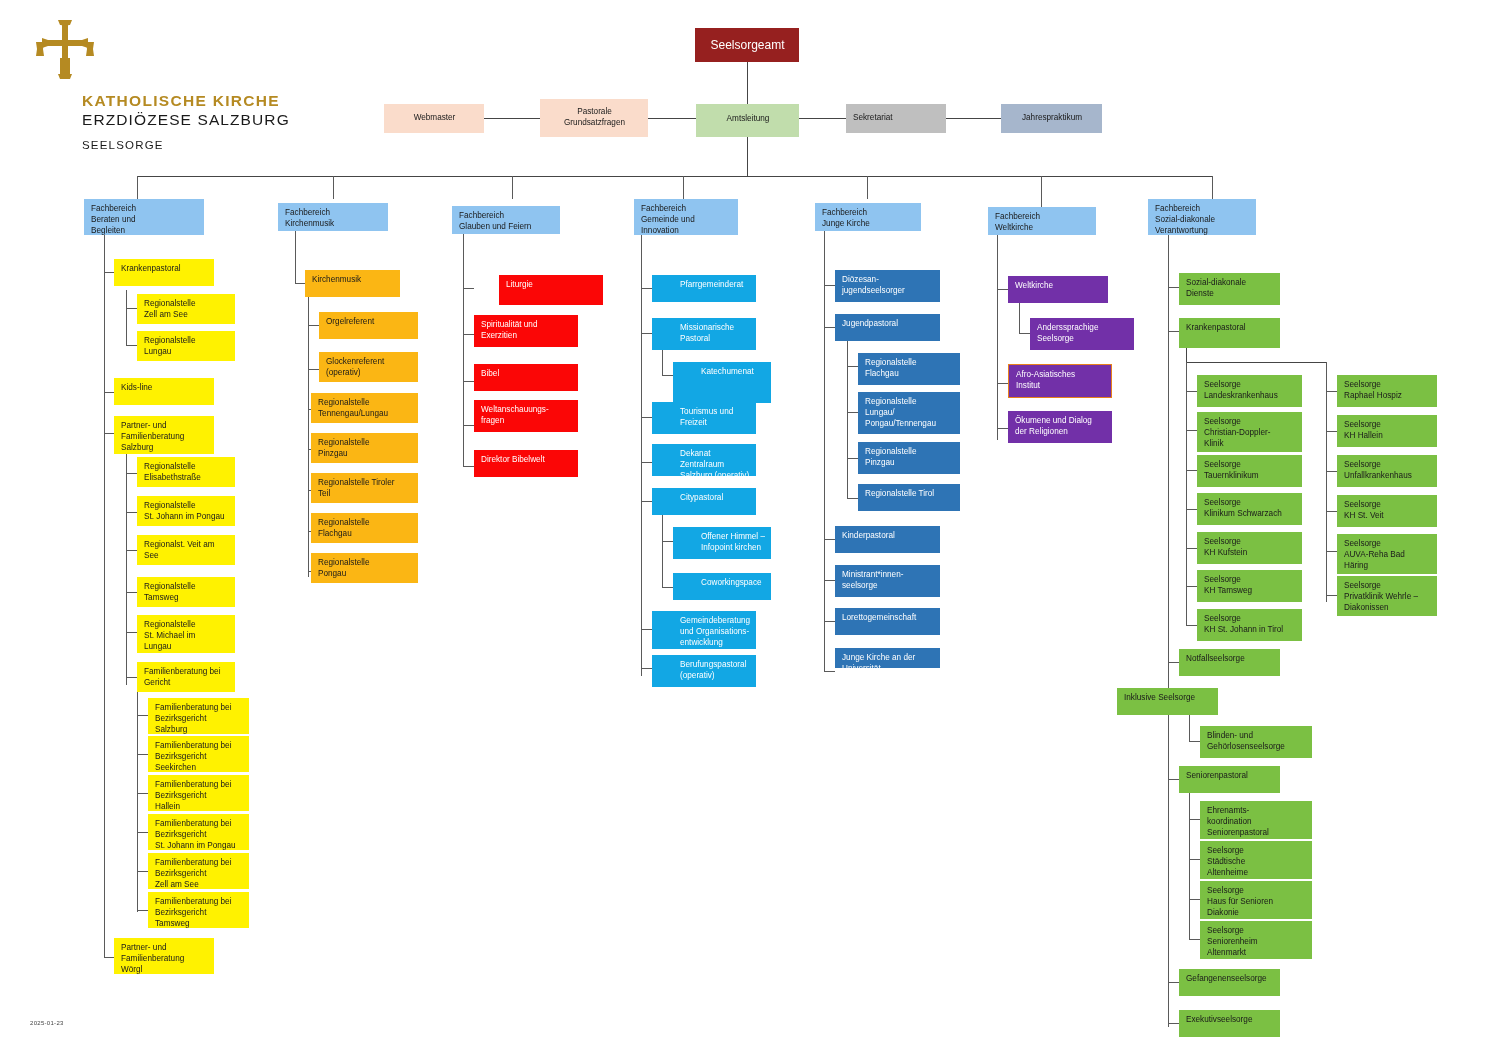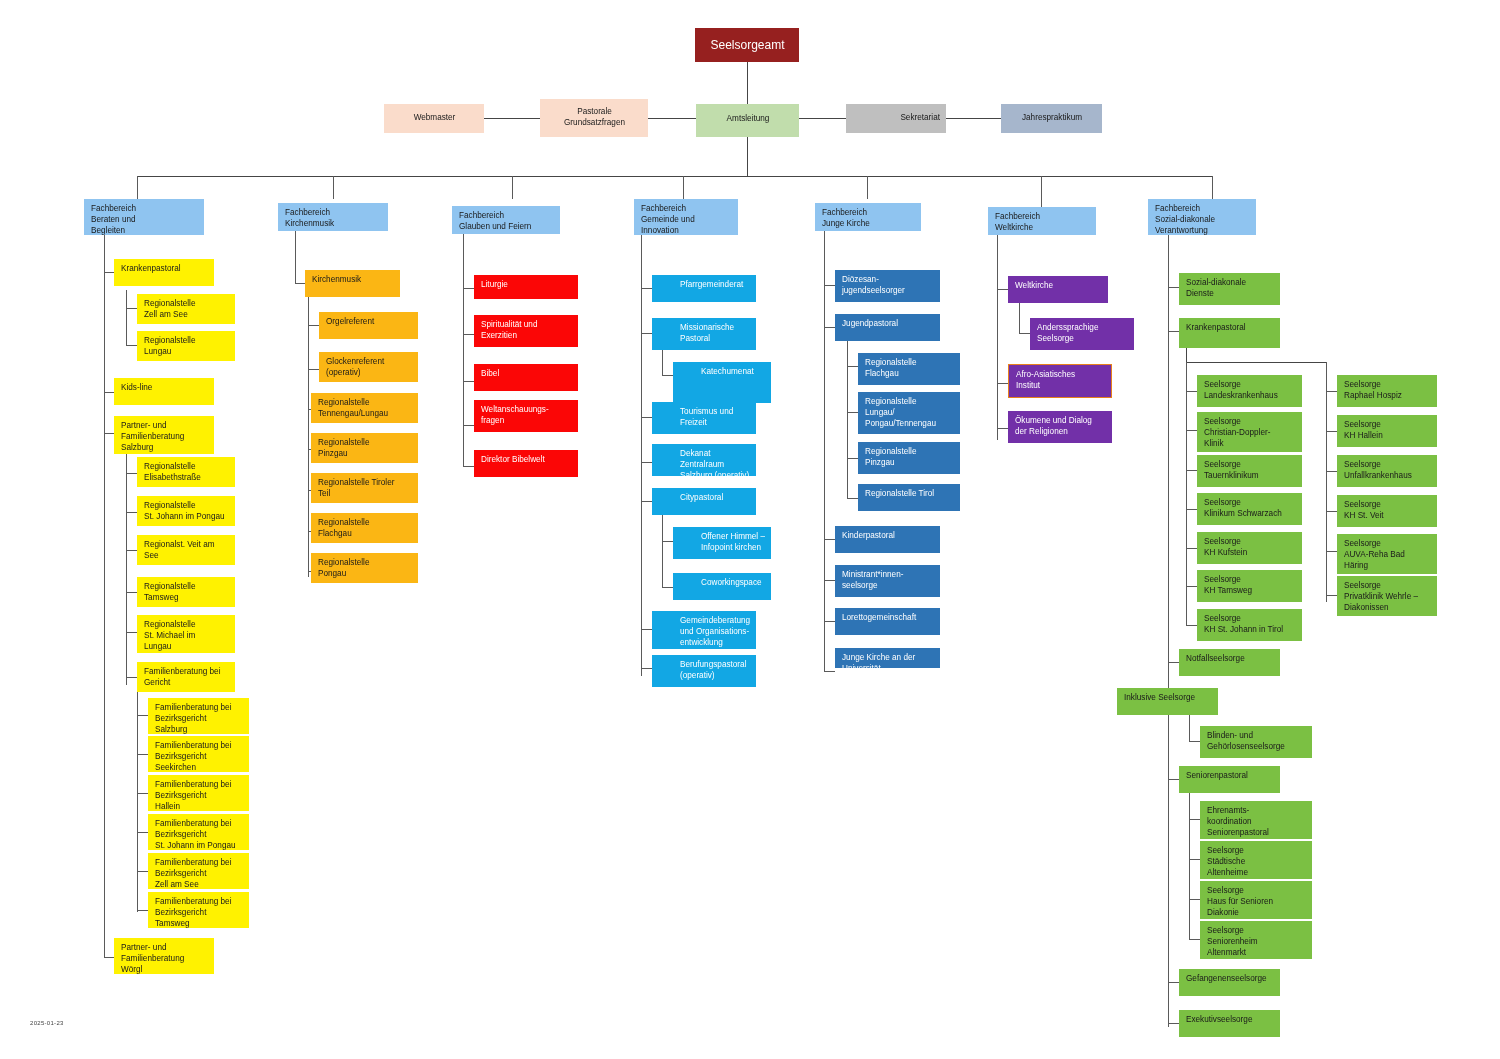--- a/index.html
+++ b/index.html
@@ -50,41 +50,56 @@
   .logo-title{position:absolute;left:48px;top:74px;font-size:15.5px;letter-spacing:1.3px;color:#B58A22;font-weight:bold;}
   .logo-sub  {position:absolute;left:48px;top:93px;font-size:15.5px;letter-spacing:1.1px;color:#1a1a1a;}
   .logo-sub2 {position:absolute;left:48px;top:121px;font-size:11.5px;letter-spacing:1.2px;color:#1a1a1a;}
   #datestamp{position:absolute;left:30px;top:1020px;font-size:6px;color:#444;letter-spacing:.3px;}
 </style>
 </head>
 <body>
 
 <div id="canvas">
 
+  <div id="logo">
+    <svg width="62" height="62" viewBox="0 0 62 62" style="position:absolute;left:0;top:0;">
+      <g fill="#B58A22">
+        <path d="M26 2 h10 l-2 6 v14 h14 l6 -2 v10 l-6 -2 h-14 v14 l2 6 h-10 l2 -6 v-14 h-14 l-6 2 v-10 l6 2 h14 v-14 z"></path>
+        <rect x="26" y="40" width="10" height="20"></rect>
+        <path d="M24 56 h14 l-2 5 h-10 z"></path>
+        <path d="M2 24 h8 l-1 7 l1 7 h-8 l1 -7 z"></path>
+        <path d="M52 24 h8 l-1 7 l1 7 h-8 l1 -7 z"></path>
+        <path d="M24 2 h14 l-2 5 h-10 z"></path>
+      </g>
+    </svg>
+    <div class="logo-title">KATHOLISCHE KIRCHE</div>
+    <div class="logo-sub">ERZDIÖZESE SALZBURG</div>
+    <div class="logo-sub2">SEELSORGE</div>
+  </div>
 
   <div class="ln v thick" style="left:747px;top:62px;height:43px;"></div>
   <div class="ln h thick" style="left:484px;top:118px;width:212px;"></div>
   <div class="ln h thick" style="left:799px;top:118px;width:203px;"></div>
   <div class="ln v thick" style="left:747px;top:132px;height:44px;"></div>
 
   <div class="ln h thick" style="left:137px;top:176px;width:1075px;"></div>
   <div class="ln v" style="left:137px;top:176px;height:23px;"></div>
   <div class="ln v" style="left:333px;top:176px;height:23px;"></div>
   <div class="ln v" style="left:512px;top:176px;height:23px;"></div>
   <div class="ln v" style="left:683px;top:176px;height:23px;"></div>
   <div class="ln v" style="left:867px;top:176px;height:23px;"></div>
   <div class="ln v" style="left:1041px;top:176px;height:31px;"></div>
   <div class="ln v" style="left:1212px;top:176px;height:23px;"></div>
 
   <div class="node c-root" style="left:695px;top:28px;width:104px;height:34px;">Seelsorgeamt</div>
   <div class="node c-peach" style="left:384px;top:104px;width:100px;height:29px;padding-top:9px;text-align:center;">Webmaster</div>
   <div class="node c-peach" style="left:540px;top:99px;width:108px;height:38px;padding-top:8px;text-align:center;">Pastorale
 Grundsatzfragen</div>
   <div class="node c-green-lt" style="left:696px;top:104px;width:103px;height:33px;padding-top:10px;text-align:center;">Amtsleitung</div>
-  <div class="node c-grey" style="left:846px;top:104px;width:100px;height:29px;padding-top:9px;text-align:right;">Sekretariat</div>
+  <div class="node c-grey" style="left:846px;top:104px;width:100px;height:29px;padding-top:9px;text-align:left;">Sekretariat</div>
   <div class="node c-steel" style="left:1001px;top:104px;width:101px;height:29px;padding-top:9px;text-align:center;">Jahrespraktikum</div>
 
   <div class="node c-fb" style="left:84px;top:199px;width:120px;height:36px;">Fachbereich
 Beraten und
 Begleiten</div>
   <div class="node c-fb" style="left:278px;top:203px;width:110px;height:28px;">Fachbereich
 Kirchenmusik</div>
   <div class="node c-fb" style="left:452px;top:206px;width:108px;height:28px;">Fachbereich
 Glauben und Feiern</div>
   <div class="node c-fb" style="left:634px;top:199px;width:104px;height:36px;">Fachbereich
@@ -194,21 +209,21 @@
   <div class="node c-orange" style="left:311px;top:553px;width:107px;height:30px;">Regionalstelle
 Pongau</div>
 
   <div class="ln v" style="left:463px;top:234px;height:232px;"></div>
   <div class="ln h" style="left:463px;top:288px;width:11px;"></div>
   <div class="ln h" style="left:463px;top:334px;width:11px;"></div>
   <div class="ln h" style="left:463px;top:381px;width:11px;"></div>
   <div class="ln h" style="left:463px;top:425px;width:11px;"></div>
   <div class="ln h" style="left:463px;top:466px;width:11px;"></div>
 
-  <div class="node c-red" style="left:474px;top:275px;width:104px;height:24px;">Liturgie</div>
+  <div class="node c-red" style="left:499px;top:275px;width:104px;height:30px;">Liturgie</div>
   <div class="node c-red" style="left:474px;top:315px;width:104px;height:32px;">Spiritualität und
 Exerzitien</div>
   <div class="node c-red" style="left:474px;top:364px;width:104px;height:27px;">Bibel</div>
   <div class="node c-red" style="left:474px;top:400px;width:104px;height:32px;">Weltanschauungs-
 fragen</div>
   <div class="node c-red" style="left:474px;top:450px;width:104px;height:27px;">Direktor Bibelwelt</div>
 
   <div class="ln v" style="left:641px;top:235px;height:441px;"></div>
   <div class="ln h" style="left:641px;top:288px;width:11px;"></div>
   <div class="ln h" style="left:641px;top:333px;width:11px;"></div>

